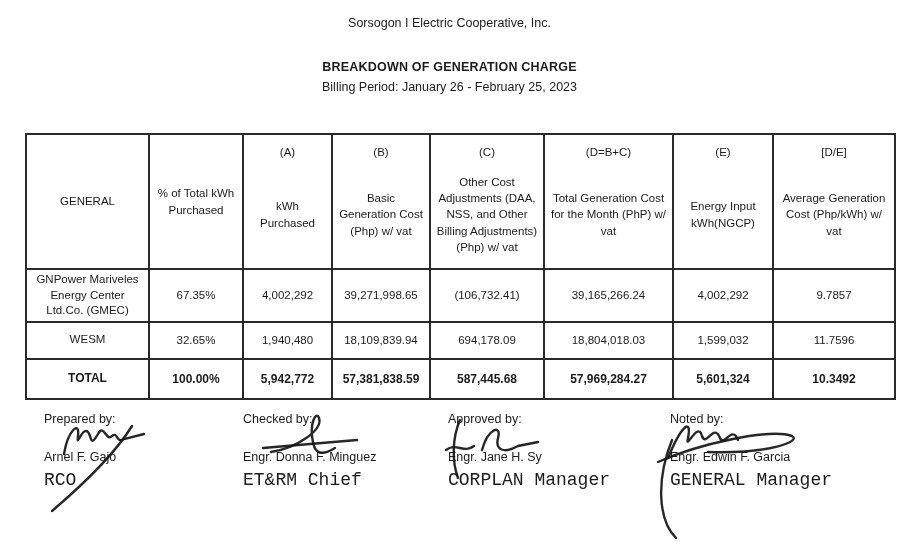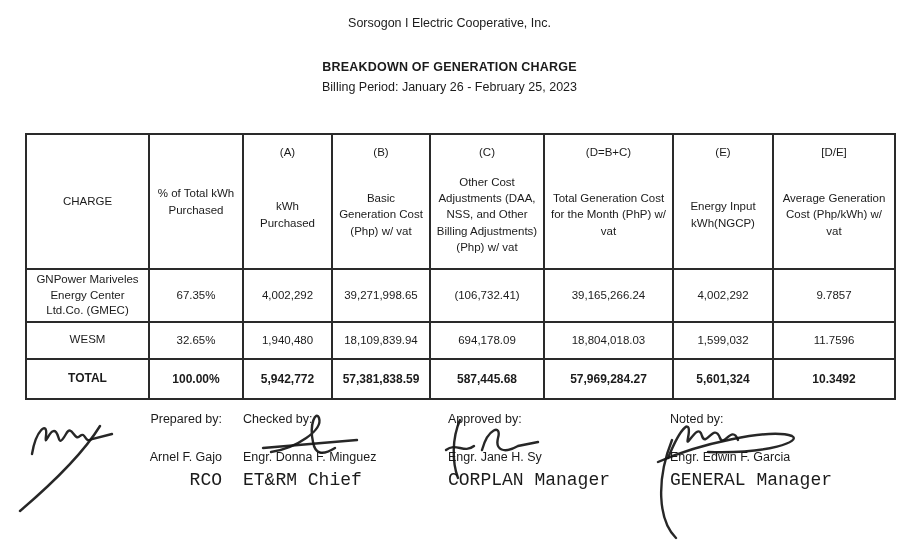--- a/index.html
+++ b/index.html
@@ -31,21 +31,21 @@
   .hlabel{flex:1;display:flex;align-items:center;justify-content:center;
           text-align:center;line-height:1.4;padding-bottom:8px;}
   .hwrap.nocode .hlabel{padding-bottom:0;}
   td.c{text-align:center;border-radius:17px;}
   td.src{text-align:center;line-height:1.35;font-size:11px;}
   tr.total-row td{font-weight:700;font-size:12px;}
   td.avg{font-weight:700;}
   
   .sig-area{position:absolute;top:412px;left:0;right:0;height:133px;}
   .sig{position:absolute;top:0;width:210px;}
-  .sig1{left:12px;text-align:right;} .sig2{left:243px;} .sig3{left:448px;} .sig4{left:670px;}
+  .sig1{left:44px;} .sig2{left:243px;} .sig3{left:448px;} .sig4{left:670px;}
   .sig-label{font-size:12.5px;margin-bottom:24px;}
   .sig-name{font-size:12.5px;}
   .sig-title{font-size:18px;margin-top:6px;font-family:Liberation Mono, monospace;}
   .sig-svg{position:absolute;pointer-events:none;}
   .sig-svg path{fill:none;stroke:#151515;stroke-width:2.4;stroke-linecap:round;opacity:.92;}
   .svg1{left:-10px;top:2px;}
   .svg2{left:18px;top:-4px;}
   .svg3{left:-4px;top:2px;}
   .svg4{left:-24px;top:-2px;}
 </style>
@@ -68,21 +68,21 @@
         <col style="width:98px">
       <col style="width:114px">
         <col style="width:129px">
         <col style="width:100px">
         <col style="width:122px">
     </colgroup>
     <tbody>
       <tr class="hrow">
         <th>
           <div class="hwrap nocode">
-              <div class="hlabel">CHARGE</div>
+              <div class="hlabel">GENERAL</div>
             </div>
         </th>
         <th>
           <div class="hwrap nocode">
               <div class="hlabel">% of Total kWh Purchased</div>
             </div>
         </th>
         <th>
           <div class="hwrap">
             <div class="hcode">(A)</div>

